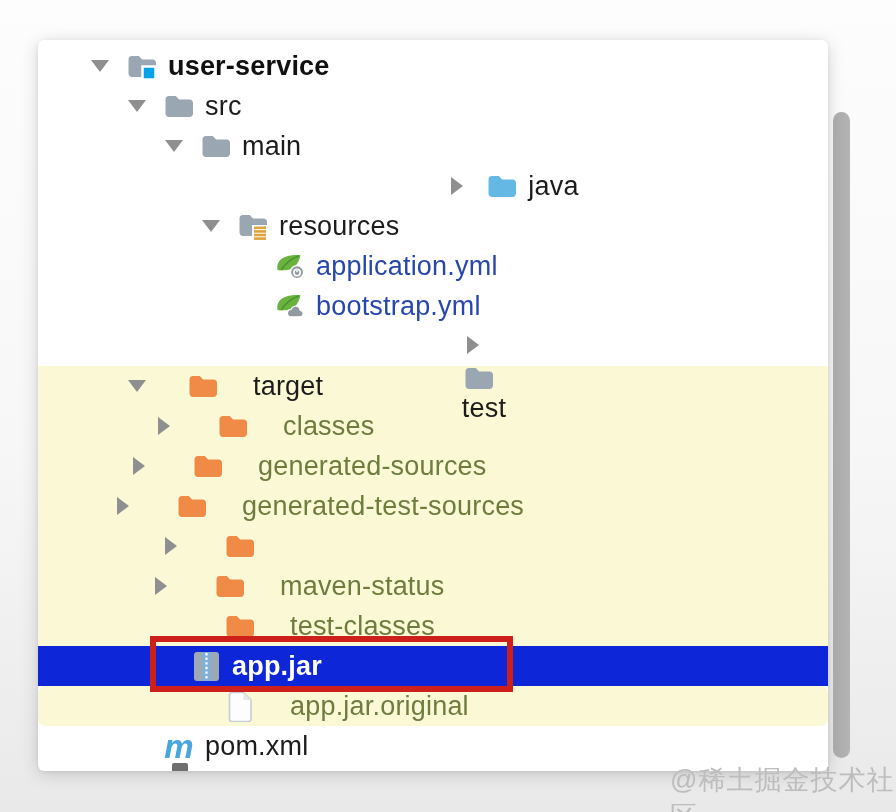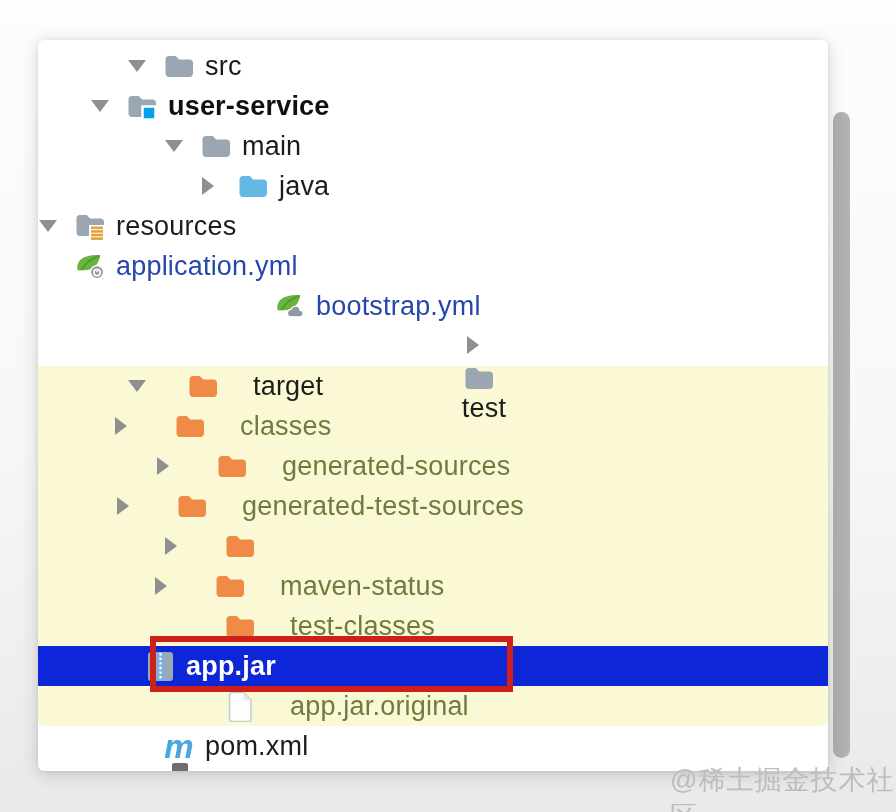--- a/index.html
+++ b/index.html
@@ -52,92 +52,92 @@
     font-size:27px;color:#BDBDBD;letter-spacing:1px;
   }
   .maven-m{font-style:italic;font-weight:700;font-size:33px;line-height:1;}
 </style>
 </head>
 <body>
 
 <div class="stage">
   <div class="panel">
     <div id="rows">
+        <div class="row" style="padding-left: 52px;">
+          <span class="chevron">
+            <svg width="20" height="14" viewBox="0 0 20 14">
+              <polygon points="1,1 19,1 10,13" fill="#8F8F8F"></polygon>
+            </svg>
+          </span>
+          <span class="icon">
+            <svg width="30" height="26" viewBox="0 0 30 26">
+              <path d="M1.5 6.4 C1.5 4.5 3 3 4.9 3 h6.9 l3.3 3.4 h10.5 c1.9 0 3.4 1.5 3.4 3.4 v10.8 c0 1.9 -1.5 3.4 -3.4 3.4 H4.9 c-1.9 0 -3.4 -1.5 -3.4 -3.4 Z" fill="#9AA7B2"></path>
+      <rect x="15.5" y="13.5" width="13" height="13" fill="#00A3E8" stroke="#fff" stroke-width="2.5"></rect>
+            </svg>
+          </span>
+          <span class="label bold-black">user-service</span>
+        </div>
         <div class="row" style="padding-left: 89px;">
           <span class="chevron">
             <svg width="20" height="14" viewBox="0 0 20 14">
               <polygon points="1,1 19,1 10,13" fill="#8F8F8F"></polygon>
             </svg>
           </span>
           <span class="icon">
             <svg width="30" height="26" viewBox="0 0 30 26">
               <path d="M1.5 6.4 C1.5 4.5 3 3 4.9 3 h6.9 l3.3 3.4 h10.5 c1.9 0 3.4 1.5 3.4 3.4 v10.8 c0 1.9 -1.5 3.4 -3.4 3.4 H4.9 c-1.9 0 -3.4 -1.5 -3.4 -3.4 Z" fill="#9AA7B2"></path>
             </svg>
           </span>
           <span class="label black">src</span>
         </div>
-        <div class="row" style="padding-left: 52px;">
-          <span class="chevron">
-            <svg width="20" height="14" viewBox="0 0 20 14">
-              <polygon points="1,1 19,1 10,13" fill="#8F8F8F"></polygon>
-            </svg>
-          </span>
-          <span class="icon">
-            <svg width="30" height="26" viewBox="0 0 30 26">
-              <path d="M1.5 6.4 C1.5 4.5 3 3 4.9 3 h6.9 l3.3 3.4 h10.5 c1.9 0 3.4 1.5 3.4 3.4 v10.8 c0 1.9 -1.5 3.4 -3.4 3.4 H4.9 c-1.9 0 -3.4 -1.5 -3.4 -3.4 Z" fill="#9AA7B2"></path>
-      <rect x="15.5" y="13.5" width="13" height="13" fill="#00A3E8" stroke="#fff" stroke-width="2.5"></rect>
-            </svg>
-          </span>
-          <span class="label bold-black">user-service</span>
-        </div>
         <div class="row" style="padding-left: 126px;">
           <span class="chevron">
             <svg width="20" height="14" viewBox="0 0 20 14">
               <polygon points="1,1 19,1 10,13" fill="#8F8F8F"></polygon>
             </svg>
           </span>
           <span class="icon">
             <svg width="30" height="26" viewBox="0 0 30 26">
               <path d="M1.5 6.4 C1.5 4.5 3 3 4.9 3 h6.9 l3.3 3.4 h10.5 c1.9 0 3.4 1.5 3.4 3.4 v10.8 c0 1.9 -1.5 3.4 -3.4 3.4 H4.9 c-1.9 0 -3.4 -1.5 -3.4 -3.4 Z" fill="#9AA7B2"></path>
             </svg>
           </span>
           <span class="label black">main</span>
         </div>
+        <div class="row" style="padding-left: 163px; justify-content: center;">
+          <span class="chevron">
+            <svg width="14" height="20" viewBox="0 0 14 20">
+              <polygon points="1,1 13,10 1,19" fill="#8F8F8F"></polygon>
+            </svg>
+          </span>
+          <span class="icon">
+            <svg width="30" height="26" viewBox="0 0 30 26">
+              <path d="M1.5 6.4 C1.5 4.5 3 3 4.9 3 h6.9 l3.3 3.4 h10.5 c1.9 0 3.4 1.5 3.4 3.4 v10.8 c0 1.9 -1.5 3.4 -3.4 3.4 H4.9 c-1.9 0 -3.4 -1.5 -3.4 -3.4 Z" fill="#64B9E4"></path>
+            </svg>
+          </span>
+          <span class="label black">java</span>
+        </div>
         <div class="row" style="padding-left: 163px;">
-          <span class="chevron">
-            <svg width="14" height="20" viewBox="0 0 14 20">
-              <polygon points="1,1 13,10 1,19" fill="#8F8F8F"></polygon>
-            </svg>
-          </span>
-          <span class="icon">
-            <svg width="30" height="26" viewBox="0 0 30 26">
-              <path d="M1.5 6.4 C1.5 4.5 3 3 4.9 3 h6.9 l3.3 3.4 h10.5 c1.9 0 3.4 1.5 3.4 3.4 v10.8 c0 1.9 -1.5 3.4 -3.4 3.4 H4.9 c-1.9 0 -3.4 -1.5 -3.4 -3.4 Z" fill="#64B9E4"></path>
-            </svg>
-          </span>
-          <span class="label black">java</span>
-        </div>
-        <div class="row" style="">
           <span class="chevron">
             <svg width="20" height="14" viewBox="0 0 20 14">
               <polygon points="1,1 19,1 10,13" fill="#8F8F8F"></polygon>
             </svg>
           </span>
           <span class="icon">
             <svg width="30" height="28" viewBox="0 0 30 28">
               <path d="M1.5 6.4 C1.5 4.5 3 3 4.9 3 h6.9 l3.3 3.4 h10.5 c1.9 0 3.4 1.5 3.4 3.4 v10.8 c0 1.9 -1.5 3.4 -3.4 3.4 H4.9 c-1.9 0 -3.4 -1.5 -3.4 -3.4 Z" fill="#9AA7B2"></path>
       <rect x="14" y="13" width="16" height="15" fill="#fff"></rect>
       <rect x="16" y="14.5" width="12" height="2.6" fill="#E2A23B"></rect>
       <rect x="16" y="18.1" width="12" height="2.6" fill="#E2A23B"></rect>
       <rect x="16" y="21.7" width="12" height="2.6" fill="#E2A23B"></rect>
       <rect x="16" y="25.3" width="12" height="2.6" fill="#E2A23B"></rect>
             </svg>
           </span>
           <span class="label black">resources</span>
         </div>
-        <div class="row" style="">
+        <div class="row" style="padding-left: 200px;">
           <span class="chevron"></span>
           <span class="icon">
             <svg width="32" height="30" viewBox="0 0 32 30">
               <path d="M2.5 18.5 C1.5 8.5 10 2.5 27 3.5 C25.5 13.5 18.5 20.5 8 19.5 C5.5 19.3 3 20.5 2.5 18.5 Z" fill="#68B43E"></path>
           <path d="M26 4 C17.5 7 10.5 12.5 6.5 19.5" stroke="#4E9430" stroke-width="1.6" fill="none"></path>
       <circle cx="23.5" cy="21.5" r="7" fill="#9199A1" stroke="#fff" stroke-width="1.4"></circle>
       <circle cx="23.5" cy="22" r="3.4" fill="none" stroke="#fff" stroke-width="1.7"></circle>
       <rect x="22.6" y="16.8" width="1.8" height="4.4" fill="#9199A1"></rect>
       <rect x="22.7" y="17.6" width="1.6" height="4" fill="#fff"></rect>
             </svg>
@@ -174,34 +174,34 @@
               <polygon points="1,1 19,1 10,13" fill="#8F8F8F"></polygon>
             </svg>
           </span>
           <span class="icon">
             <svg width="30" height="26" viewBox="0 0 30 26">
               <path d="M1.5 6.4 C1.5 4.5 3 3 4.9 3 h6.9 l3.3 3.4 h10.5 c1.9 0 3.4 1.5 3.4 3.4 v10.8 c0 1.9 -1.5 3.4 -3.4 3.4 H4.9 c-1.9 0 -3.4 -1.5 -3.4 -3.4 Z" fill="#F08A47"></path>
             </svg>
           </span>
           <span class="label black">target</span>
         </div>
-        <div class="row bg-yellow" style="padding-left: 76px;">
+        <div class="row bg-yellow" style="padding-left: 119px;">
           <span class="chevron">
             <svg width="14" height="20" viewBox="0 0 14 20">
               <polygon points="1,1 13,10 1,19" fill="#8F8F8F"></polygon>
             </svg>
           </span>
           <span class="icon">
             <svg width="30" height="26" viewBox="0 0 30 26">
               <path d="M1.5 6.4 C1.5 4.5 3 3 4.9 3 h6.9 l3.3 3.4 h10.5 c1.9 0 3.4 1.5 3.4 3.4 v10.8 c0 1.9 -1.5 3.4 -3.4 3.4 H4.9 c-1.9 0 -3.4 -1.5 -3.4 -3.4 Z" fill="#F08A47"></path>
             </svg>
           </span>
           <span class="label olive">classes</span>
         </div>
-        <div class="row bg-yellow" style="padding-left: 118px; text-align: right;">
+        <div class="row bg-yellow" style="padding-left: 94px; text-align: right;">
           <span class="chevron">
             <svg width="14" height="20" viewBox="0 0 14 20">
               <polygon points="1,1 13,10 1,19" fill="#8F8F8F"></polygon>
             </svg>
           </span>
           <span class="icon">
             <svg width="30" height="26" viewBox="0 0 30 26">
               <path d="M1.5 6.4 C1.5 4.5 3 3 4.9 3 h6.9 l3.3 3.4 h10.5 c1.9 0 3.4 1.5 3.4 3.4 v10.8 c0 1.9 -1.5 3.4 -3.4 3.4 H4.9 c-1.9 0 -3.4 -1.5 -3.4 -3.4 Z" fill="#F08A47"></path>
             </svg>
           </span>
@@ -247,21 +247,21 @@
         </div>
         <div class="row bg-yellow" style="padding-left: 126px;">
           <span class="chevron"></span>
           <span class="icon">
             <svg width="30" height="26" viewBox="0 0 30 26">
               <path d="M1.5 6.4 C1.5 4.5 3 3 4.9 3 h6.9 l3.3 3.4 h10.5 c1.9 0 3.4 1.5 3.4 3.4 v10.8 c0 1.9 -1.5 3.4 -3.4 3.4 H4.9 c-1.9 0 -3.4 -1.5 -3.4 -3.4 Z" fill="#F08A47"></path>
             </svg>
           </span>
           <span class="label olive">test-classes</span>
         </div>
-        <div class="row bg-selected" style="padding-left: 70px;">
+        <div class="row bg-selected" style="padding-left: 116px;">
           <span class="chevron"></span>
           <span class="icon">
             <svg width="27" height="31" viewBox="0 0 27 31">
       <rect x="1" y="1" width="25" height="29" rx="3" fill="#9AA9B4"></rect>
       <rect x="9.5" y="1" width="8" height="29" fill="#7FB0DC"></rect>
       <path d="M13.5 2 v27" stroke="#fff" stroke-width="2.2" stroke-dasharray="2.4 2.2"></path>
             </svg>
           </span>
           <span class="label white-bold">app.jar</span>
         </div>

